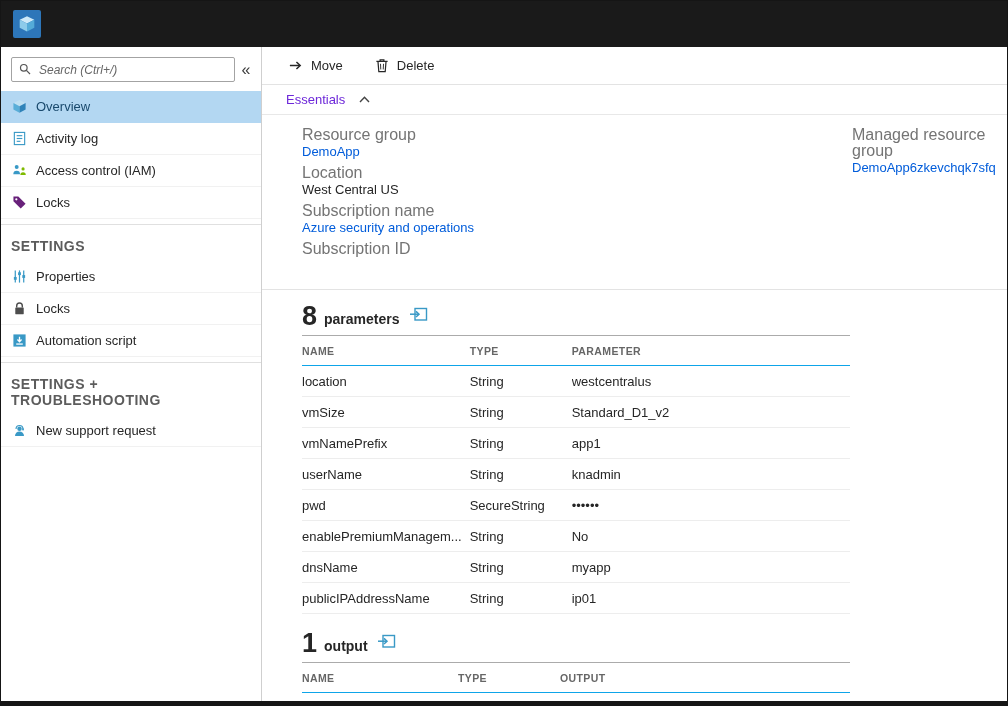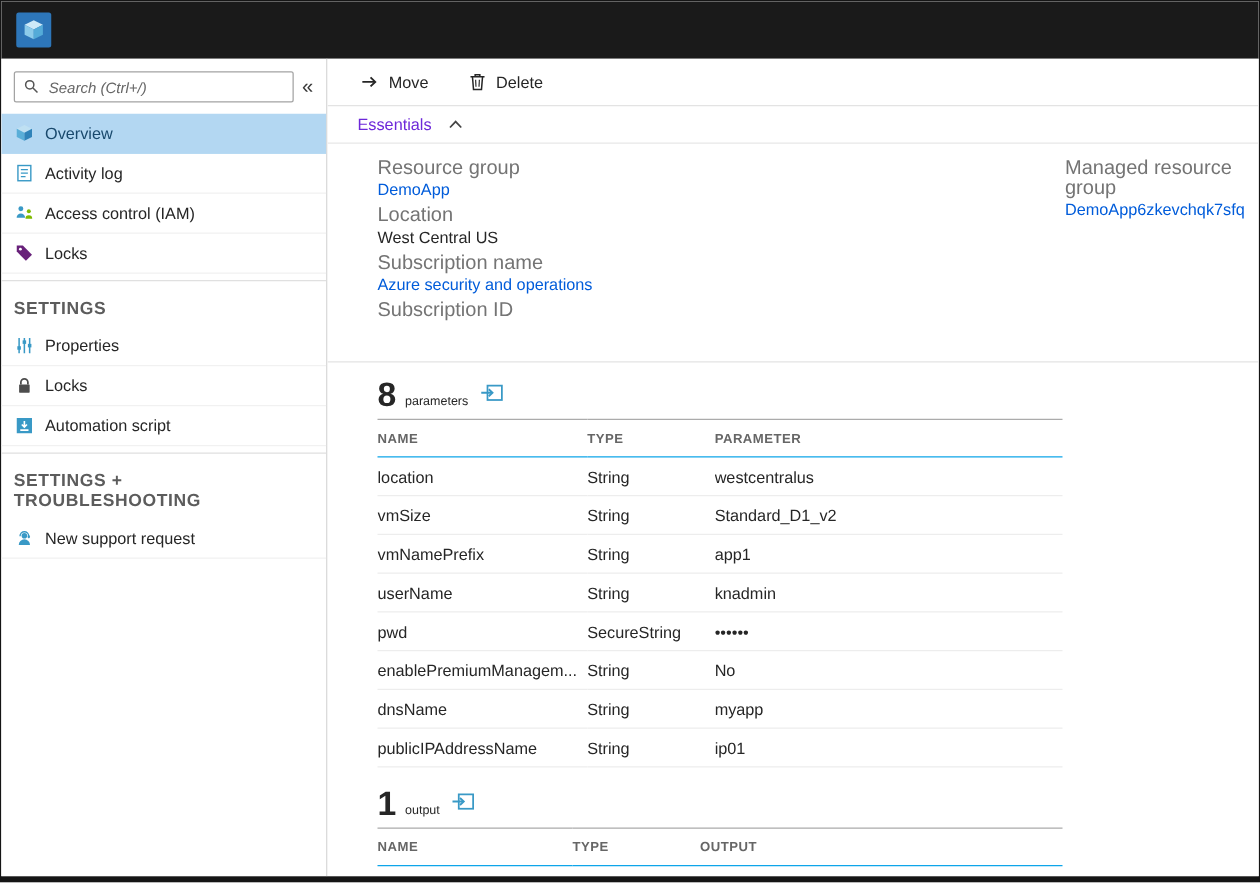--- a/index.html
+++ b/index.html
@@ -58,21 +58,21 @@
   .ess-body { flex:none; display:flex; padding:12px 20px 10px 40px; border-bottom:1px solid #e3e3e3; }
   .ess-left { width:550px; flex:none; }
   .ess-field { margin-bottom:5px; }
   .ess-label { font-size:16px; color:#747474; line-height:16px; }
   .ess-value { font-size:13px; color:#262626; line-height:17px; min-height:17px; }
   .link { color:#015cda; text-decoration:none; cursor:pointer; }
 
   .params-area { flex:1; padding:14px 0 0 40px; overflow:hidden; }
   .sec-heading { display:flex; align-items:flex-end; gap:7px; }
   .sec-count { font-size:27px; font-weight:bold; color:#262626; line-height:24px; }
-  .sec-word { font-size:10px; font-weight:normal; color:#262626; padding-bottom:1px; }
+  .sec-word { font-size:14px; font-weight:bold; color:#262626; padding-bottom:1px; }
   .deploy-btn { background:none; border:none; padding:0 0 6px 2px; cursor:pointer; line-height:0; }
 
   table.data-table { width:548px; border-collapse:collapse; margin-top:7px; }
   table.data-table th { text-align:left; font-size:10.5px; font-weight:bold; color:#666;
                         letter-spacing:.4px; padding:9px 8px 8px 0;
                         border-top:1px solid #ababab; border-bottom:1px solid #0ea5e9; }
   table.data-table td { font-size:13px; color:#262626; padding:8px 8px 7px 0;
                         border-bottom:1px solid #ededed; white-space:nowrap; overflow:hidden; }
   th.col-name, td.col-name { width:156px; }
   th.col-type, td.col-type { width:102px; }

